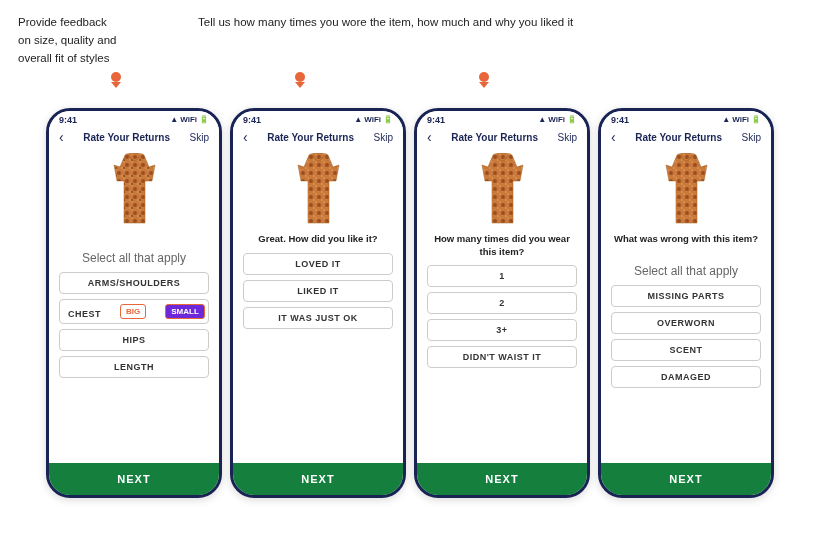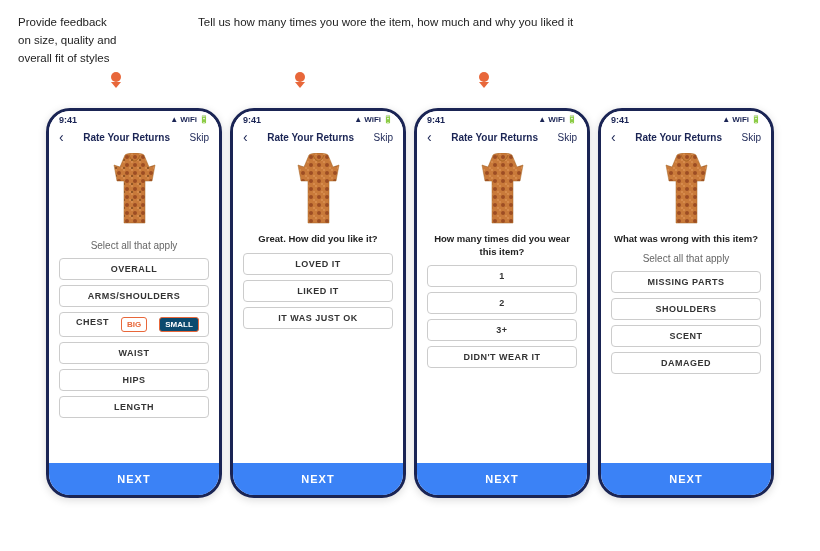--- a/index.html
+++ b/index.html
@@ -102,23 +102,23 @@
       text-align: center;
       flex-shrink: 0;
     }
     .question-text {
       font-size: 9.5px;
       font-weight: 600;
       color: #222;
       line-height: 1.3;
     }
     .question-sub {
-      font-size: 10px;
+      font-size: 12px;
       color: #666;
-      margin-top: 7px;
+      margin-top: 18px;
     }
 
     
     .options {
       display: flex;
       flex-direction: column;
       gap: 5px;
       padding: 5px 10px;
       flex: 1;
     }
@@ -132,51 +132,51 @@
       color: #333;
       text-align: center;
       letter-spacing: 0.5px;
       background: #fff;
       cursor: pointer;
     }
 
     
     .chest-row {
       display: flex;
-      align-items: flex-start;
-      gap: 12px;
+      align-items: flex-end;
+      gap: 19px;
       border: 1.5px solid #ccc;
       border-radius: 4px;
-      padding: 4px 16px;
+      padding: 4px 8px;
       background: #fff;
     }
     .chest-label {
       font-size: 9px;
       font-weight: 600;
       color: #333;
       flex: 1;
       letter-spacing: 0.5px;
     }
     .size-tag {
       border: 1.5px solid #e8673a;
       border-radius: 3px;
       padding: 2px 5px;
       font-size: 8px;
       font-weight: 700;
       color: #e8673a;
       background: #fff;
     }
     .size-tag.small {
-      background: #0c4a6e;
+      background: #6d28d9;
       color: #fff;
     }
 
     
     .next-btn {
-      background: #3b82f6;
+      background: #15803d;
       color: #fff;
       text-align: center;
       font-size: 11px;
       font-weight: 700;
       letter-spacing: 1px;
       padding: 10px;
       margin: 0;
       flex-shrink: 0;
     }
 
@@ -300,29 +300,27 @@
 
           <path d="M18,2 C18,2 20,0 27.5,0 C35,0 37,2 37,2 L42,14 L48,12 L45,28 L38,28 L38,70 L17,70 L17,28 L10,28 L7,12 L13,14 Z" fill="url(#floral1)" stroke="#a06020" stroke-width="0.5"></path>
 
           <path d="M22,2 C22,2 24,8 27.5,8 C31,8 33,2 33,2" fill="none" stroke="#a06020" stroke-width="0.8"></path>
         </svg>
       </div>
       <div class="question-area">
         <div class="question-sub">Select all that apply</div>
       </div>
       <div class="options">
-        <div class="option-btn">OVERALL</div>
         <div class="option-btn">ARMS/SHOULDERS</div>
 
         <div class="chest-row">
           <span class="chest-label">CHEST</span>
           <span class="size-tag">BIG</span>
           <span class="size-tag small">SMALL</span>
         </div>
-        <div class="option-btn">WAIST</div>
         <div class="option-btn">HIPS</div>
         <div class="option-btn">LENGTH</div>
       </div>
       <div class="next-btn">NEXT</div>
     </div>
 
     <div class="phone">
       <div class="status-bar">
         <span>9:41</span>
         <div class="status-icons">
@@ -389,21 +387,21 @@
           <path d="M22,2 C22,2 24,8 27.5,8 C31,8 33,2 33,2" fill="none" stroke="#a06020" stroke-width="0.8"></path>
         </svg>
       </div>
       <div class="question-area">
         <div class="question-text">How many times did you wear this item?</div>
       </div>
       <div class="options">
         <div class="option-btn">1</div>
         <div class="option-btn">2</div>
         <div class="option-btn">3+</div>
-        <div class="option-btn">DIDN'T WEAR IT</div>
+        <div class="option-btn">DIDN'T WAIST IT</div>
       </div>
       <div class="next-btn">NEXT</div>
     </div>
 
     <div class="phone">
       <div class="status-bar">
         <span>9:41</span>
         <div class="status-icons">
           <span>▲</span>
           <span>WiFi</span>
@@ -428,21 +426,21 @@
           <path d="M18,2 C18,2 20,0 27.5,0 C35,0 37,2 37,2 L42,14 L48,12 L45,28 L38,28 L38,70 L17,70 L17,28 L10,28 L7,12 L13,14 Z" fill="url(#floral4)" stroke="#a06020" stroke-width="0.5"></path>
           <path d="M22,2 C22,2 24,8 27.5,8 C31,8 33,2 33,2" fill="none" stroke="#a06020" stroke-width="0.8"></path>
         </svg>
       </div>
       <div class="question-area">
         <div class="question-text">What was wrong with this item?</div>
         <div class="question-sub">Select all that apply</div>
       </div>
       <div class="options">
         <div class="option-btn">MISSING PARTS</div>
-        <div class="option-btn">SHOULDERS</div>
+        <div class="option-btn">OVERWORN</div>
         <div class="option-btn">SCENT</div>
         <div class="option-btn">DAMAGED</div>
       </div>
       <div class="next-btn">NEXT</div>
     </div>
 
   </div>
 </div>
 
 </body></html>

